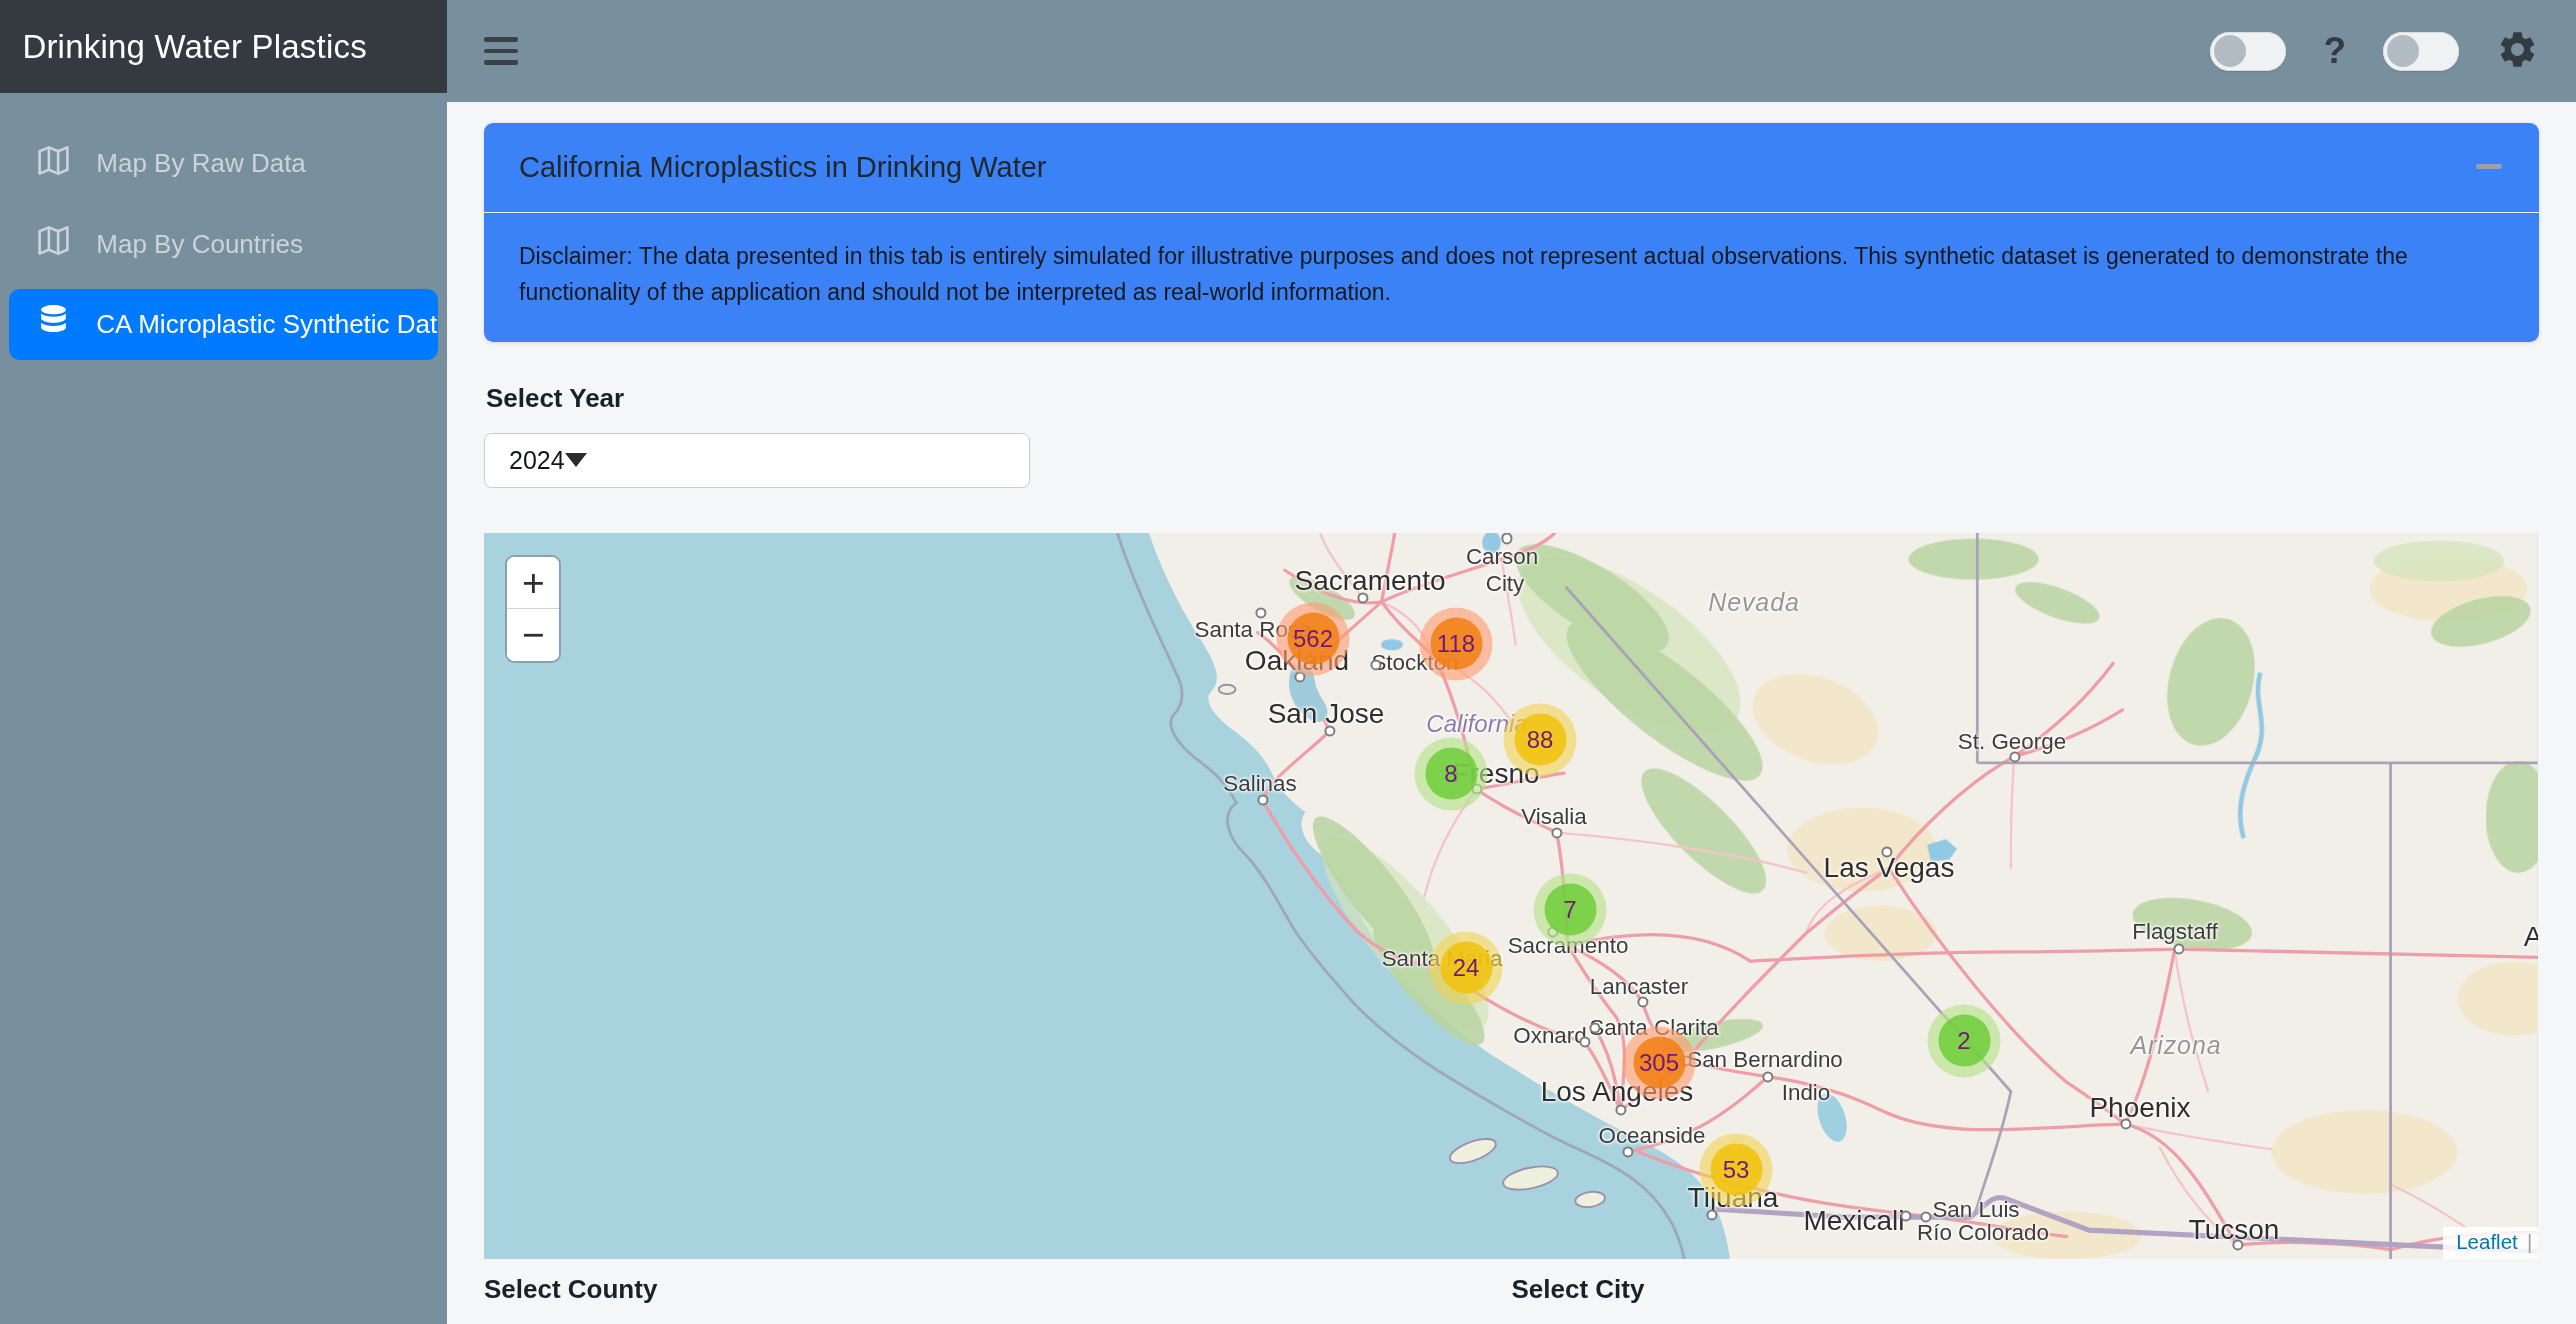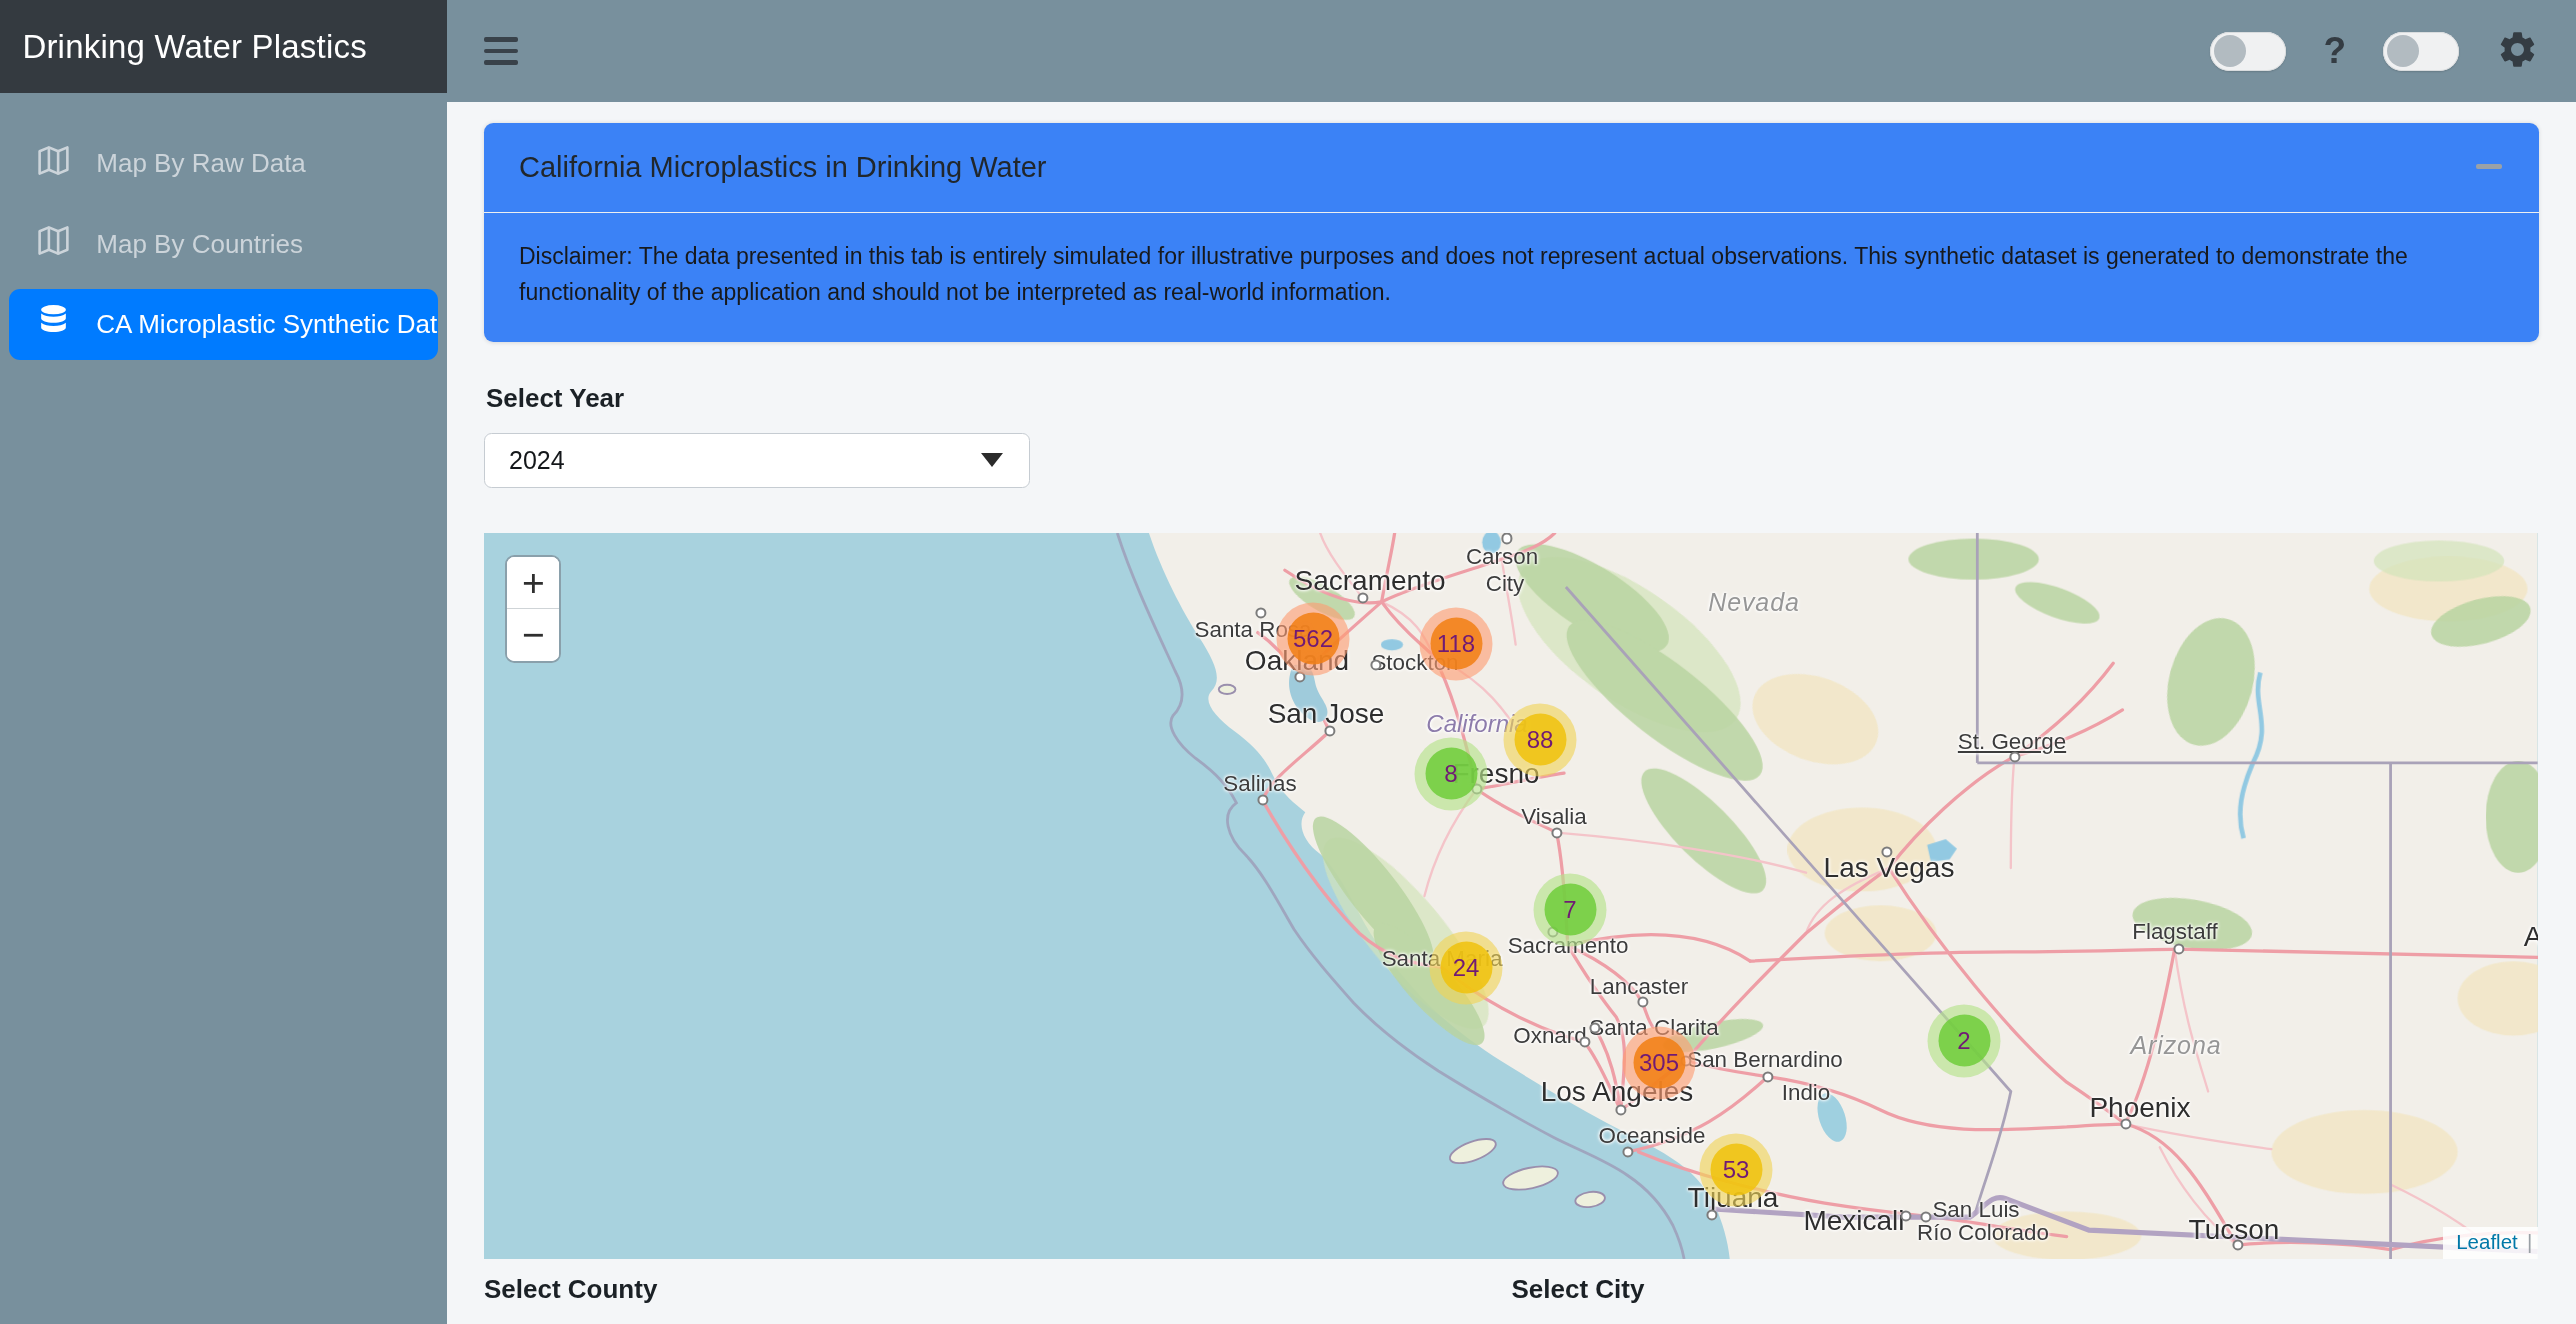--- a/index.html
+++ b/index.html
@@ -36,21 +36,21 @@
     padding:21.4px 37px 0 37px; }
   .card { background:#3b82f6; border-radius:9.3px; box-shadow:0 0.9px 4.7px rgba(0,0,0,.12); }
   .card-header { position:relative; padding:28px 35px; font-size:29px; color:#21272c;
     border-bottom:0.9px solid #edeff1; }
   .collapse-btn { position:absolute; right:37px; top:41px; width:26px; height:4.7px;
     background:#9aa1a7; border-radius:1.9px; cursor:pointer; }
   .card-body { padding:26px 35px 32px 35px; font-size:23px; line-height:1.54; color:#17191c; }
 
   .year-label { margin:41px 1.9px 18.6px 1.9px; font-size:26px; font-weight:700; color:#1b2126; }
   .select-box { width:546px; height:55px; background:#fff; border:0.9px solid #c6ccd2;
-    border-radius:7.5px; display:flex; align-items:center; justify-content:space-between;
+    border-radius:7.5px; display:flex; align-items:center; justify-content:flex-start;
     padding:0 26px 0 24px; font-size:25px; color:#14171a; cursor:pointer; }
   .caret { width:0; height:0; border-left:11.2px solid transparent;
     border-right:11.2px solid transparent; border-top:14px solid #2b2b2b; }
 
   
   .map-wrap { position:relative; margin-top:45px; width:2054px; height:726px;
     background:#a8d2de; overflow:hidden; cursor:grab; }
   .map-wrap svg.base { position:absolute; left:0; top:0; }
   .map-label { position:absolute; transform:translate(-50%,-50%); white-space:nowrap;
     font-size:22.4px; color:#3c3c3c; z-index:2;
@@ -270,21 +270,21 @@
         <div class="map-label city-lg" style="left: 886px; top: 48px;">Sacramento</div>
         <div class="map-label state" style="left: 1270px; top: 69px;">Nevada</div>
         <div class="map-label" style="left: 769px; top: 97px;">Santa Rosa</div>
         <div class="map-label city-lg" style="left: 813px; top: 128px;">Oakland</div>
         <div class="map-label" style="left: 931px; top: 130px;">Stockton</div>
         <div class="map-label city-lg" style="left: 842px; top: 181px;">San Jose</div>
         <div class="map-label state-ca" style="left: 993px; top: 191px;">California</div>
         <div class="map-label" style="left: 776px; top: 251px;">Salinas</div>
         <div class="map-label city-lg" style="left: 1012px; top: 241px;">Fresno</div>
         <div class="map-label" style="left: 1070px; top: 284px;">Visalia</div>
-        <div class="map-label" style="left: 1528px; top: 209px; text-decoration: underline;">St. George</div>
+        <div class="map-label" style="left: 1528px; top: 209px;">St. George</div>
         <div class="map-label city-lg" style="left: 1405px; top: 335px;">Las Vegas</div>
         <div class="map-label" style="left: 1084px; top: 413px;">Sacramento</div>
         <div class="map-label" style="left: 1155px; top: 454px;">Lancaster</div>
         <div class="map-label" style="left: 958px; top: 426px;">Santa Maria</div>
         <div class="map-label" style="left: 1691px; top: 399px;">Flagstaff</div>
         <div class="map-label" style="left: 1066px; top: 503px;">Oxnard</div>
         <div class="map-label" style="left: 1170px; top: 495px;">Santa Clarita</div>
         <div class="map-label" style="left: 1281px; top: 527px;">San Bernardino</div>
         <div class="map-label city-lg" style="left: 1133px; top: 559px;">Los Angeles</div>
         <div class="map-label" style="left: 1322px; top: 560px;">Indio</div>

